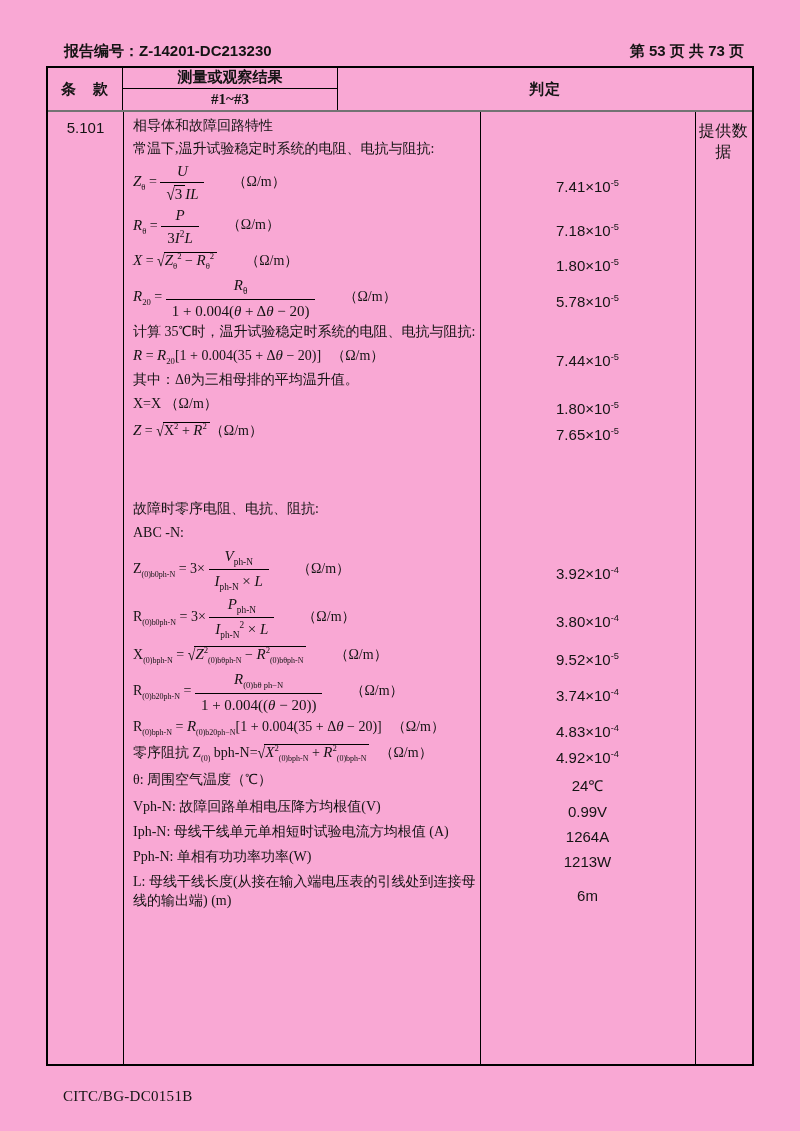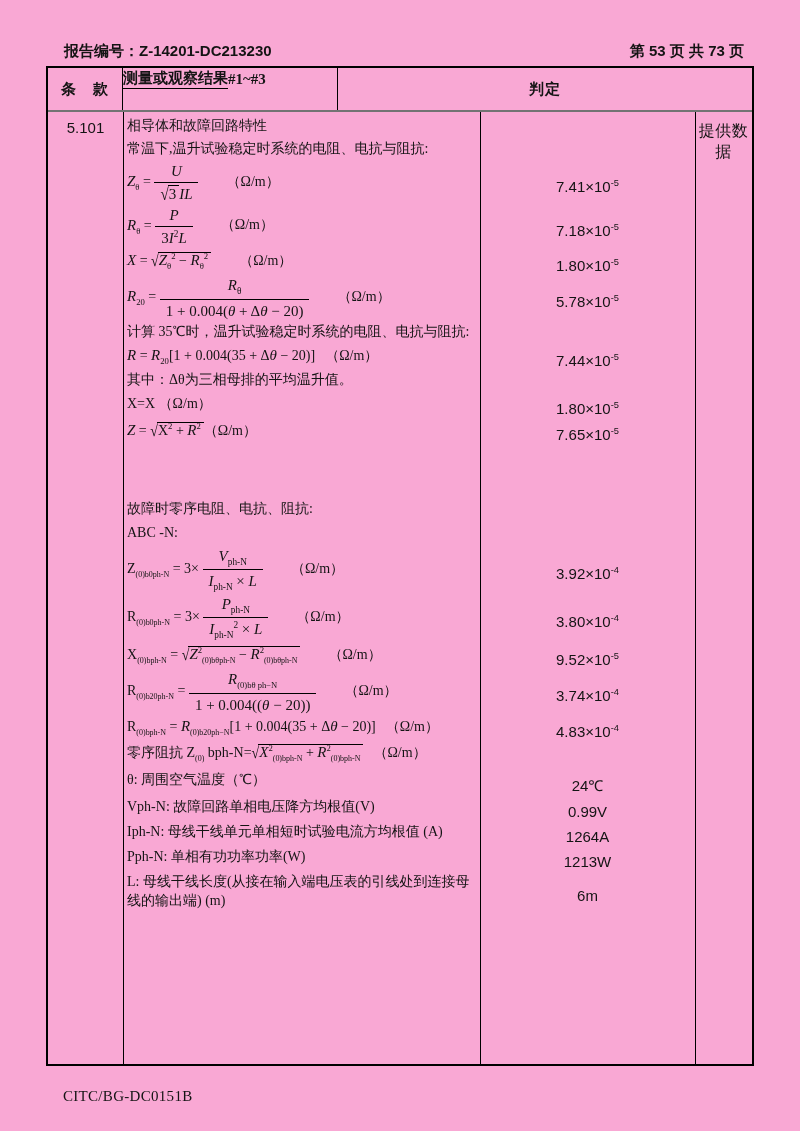--- a/index.html
+++ b/index.html
@@ -15,36 +15,36 @@
     font-family:"Liberation Sans", sans-serif; font-weight:bold; font-size:15px; }
   .pg-right span { }
   
   .tbl { position:absolute; left:46px; top:66px; width:708px; height:1000px;
     border:2px solid #000; }
   .thead { display:flex; height:44px; border-bottom:2px solid #737373; }
   .th { display:flex; align-items:center; justify-content:center;
     font-weight:bold; font-size:15px; letter-spacing:1px; }
   .th-clause { width:75px; border-right:1px solid #000; }
   .th-item { width:357px; border-right:1px solid #000; }
-  .th-result { width:215px; border-right:1px solid #000; display:flex; flex-direction:row; }
+  .th-result { width:215px; border-right:1px solid #000; display:flex; flex-direction:column; }
   .th-result .half { height:22px; display:flex; align-items:center; justify-content:center;
     font-weight:bold; font-size:15px; }
   .th-result .half:first-child { border-bottom:1px solid #000; height:21px; }
   .th-judg { flex:1; }
   .tbody { position:relative; height:952px; }
   .vline { position:absolute; top:0; bottom:0; width:1px; background:#000; }
   .vl1 { left:75px; } .vl2 { left:432px; } .vl3 { left:647px; }
   .clause-cell { position:absolute; left:0; top:7px; width:75px; text-align:center;
     font-family:"Liberation Sans", sans-serif; font-size:15px; }
   .judg-cell { position:absolute; left:648px; top:9px; width:55px; text-align:center;
     font-size:16px; letter-spacing:0.5px; }
   
   .rows { position:absolute; left:75px; top:3px; width:572px; }
   .line { display:flex; align-items:center; }
-  .fcell { width:357px; padding-left:4px; font-size:14px; line-height:1.35; }
+  .fcell { width:357px; padding-left:10px; font-size:14px; line-height:1.35; }
   .rcell { width:215px; text-align:center;
     font-family:"Liberation Sans", sans-serif; font-size:15px;margin-top:8px; }
   .rcell sup { font-size:62%; }
   .k-text  { min-height:23px; }
   .k-textb { min-height:24px; }
   .k-frac  { min-height:43px; }
   .k-sqrt  { min-height:27px; }
   .k-tall  { min-height:48px; }
   .k-text2 { min-height:44px; }
   .k-gap   { height:54px; }
@@ -165,20 +165,21 @@
           <div class="line k-frac">
             <div class="fcell">R<sub class="ls">(0)b20ph-N</sub> = <span class="fr"><span class="nu"><i>R</i><sub class="ls">(0)bθ ph−N</sub></span><span class="de">1 + 0.004((<i>θ</i> − 20))</span></span><span class="u">（Ω/m）</span></div>
             <div class="rcell">3.74×10<sup>-4</sup></div>
           </div>
           <div class="line k-textb">
             <div class="fcell">R<sub class="ls">(0)bph-N</sub> = <i>R</i><sub class="ls">(0)b20ph−N</sub>[1 + 0.004(35 + Δ<i>θ</i> − 20)]<span class="u2">（Ω/m）</span></div>
             <div class="rcell">4.83×10<sup>-4</sup></div>
           </div>
           <div class="line k-sqrt">
             <div class="fcell">零序阻抗 Z<sub class="ls">(0)</sub> bph-N=<span class="rad">√</span><span class="ovl"><i>X</i><sup>2</sup><sub class="ls">(0)bph-N</sub> + <i>R</i><sup>2</sup><sub class="ls">(0)bph-N</sub></span><span class="u2">（Ω/m）</span></div>
+            <div class="rcell">4.92×10<sup>-4</sup></div>
           </div>
           <div class="line k-textb">
             <div class="fcell">θ:  周围空气温度（℃）</div>
             <div class="rcell">24℃</div>
           </div>
           <div class="line k-textb">
             <div class="fcell">Vph-N:  故障回路单相电压降方均根值(V)</div>
             <div class="rcell">0.99V</div>
           </div>
           <div class="line k-textb">

